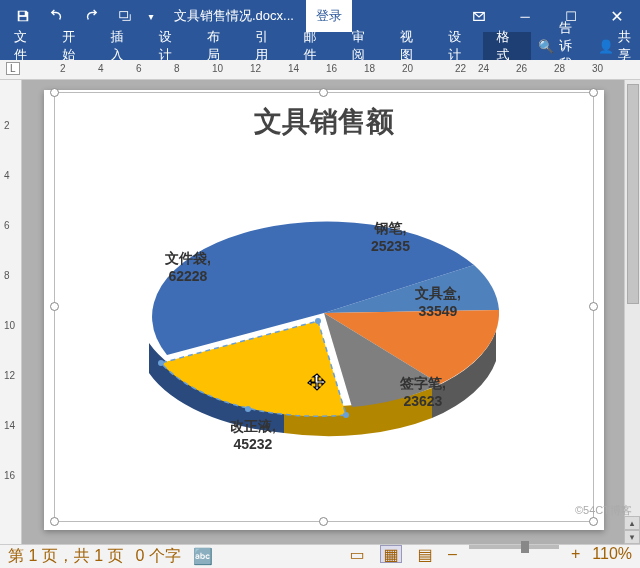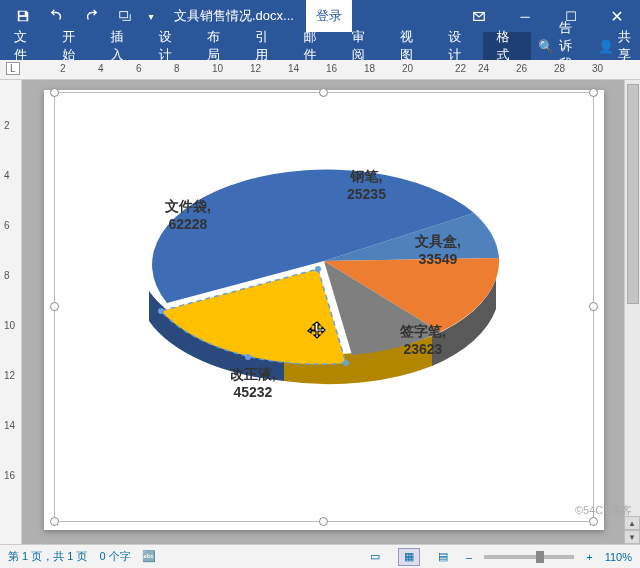--- a/index.html
+++ b/index.html
@@ -35,21 +35,21 @@
 .h-ml{left:-5px;top:50%;margin-top:-5px}.h-mr{right:-5px;top:50%;margin-top:-5px}
 .chart-title{text-align:center;font-size:28px;font-weight:bold;color:#444;padding:10px 0 4px}
 .pie-area{position:relative;width:100%;height:370px}
 .pie-svg{position:absolute;left:50%;top:48%;transform:translate(-50%,-50%)}
 .dlabel{position:absolute;font-size:14px;font-weight:bold;color:#333;line-height:1.25;text-align:center;white-space:nowrap}
 .move-cursor{position:absolute;left:252px;top:228px;width:20px;height:20px}
 .move-cursor svg{width:20px;height:20px}
 .scrollbar-v{position:absolute;right:0;top:0;width:16px;height:100%;background:#e9e9e9;border-left:1px solid #ccc}
 .scroll-thumb{position:absolute;right:1px;top:4px;width:12px;height:220px;background:#c4c4c4;border:1px solid #aaa}
 .scroll-btn{position:absolute;right:0;width:16px;height:14px;background:#ddd;border:1px solid #bbb;font-size:9px;text-align:center;line-height:12px;color:#555}
-.status{height:24px;background:#f3f3f3;border-top:1px solid #ccc;display:flex;align-items:center;font-size:11px;color:#0369a1;padding:0 8px;gap:12px}
+.status{height:24px;background:#f3f3f3;border-top:1px solid #ccc;display:flex;font-size:16px;color:#a16207;padding:0 8px;gap:12px}
 .status .sec{display:flex;align-items:center;gap:6px}
 .status .spacer{flex:1}
 .status .viewbtn{width:22px;height:18px;display:flex;align-items:center;justify-content:center;border:1px solid transparent}
 .status .viewbtn.active{background:#dde;border-color:#99b}
 .zoom-slider{width:90px;height:4px;background:#bbb;position:relative}
 .zoom-slider .knob{position:absolute;left:52px;top:-4px;width:8px;height:12px;background:#888}
 .wm{position:absolute;right:8px;bottom:26px;font-size:11px;color:#aaa}
 svg.ico{width:14px;height:14px}
 </style>
 </head>
@@ -158,20 +158,21 @@
         <div class="chartbox">
           <div class="handle h-tl"></div>
           <div class="handle h-tm"></div>
           <div class="handle h-tr"></div>
           <div class="handle h-ml"></div>
           <div class="handle h-mr"></div>
           <div class="handle h-bl"></div>
           <div class="handle h-bm"></div>
           <div class="handle h-br"></div>
 
+          <div class="chart-title">文具销售额</div>
 
           <div class="pie-area">
             <svg class="pie-svg" width="440" height="330" viewBox="0 0 440 330">
               <g transform="translate(220,155)">
 
                 <path d="M -175 30 A 175 95 0 0 0 -40 90 L -40 120 A 175 95 0 0 1 -175 60 Z" fill="#2a4a7d"></path>
                 <path d="M -40 90 A 175 95 0 0 0 108 75 L 108 105 A 175 95 0 0 1 -40 120 Z" fill="#b38600"></path>
                 <path d="M 108 75 A 175 95 0 0 0 172 18 L 172 48 A 175 95 0 0 1 108 105 Z" fill="#595959"></path>
 
                 <path d="M0 0 L150 -48 A175 95 0 0 1 175 -3 Z" fill="#4f81bd"></path>
@@ -186,21 +187,21 @@
                   <circle cx="28" cy="94" r="3" fill="#6aa0d8"></circle>
                   <circle cx="-157" cy="42" r="3" fill="#6aa0d8"></circle>
                   <circle cx="-70" cy="88" r="3" fill="#6aa0d8"></circle>
                   <circle cx="0" cy="0" r="3" fill="#6aa0d8"></circle>
                 </g>
 
                 <path d="M0 0 L-157 42 A175 95 0 0 1 150 -48 Z" fill="#3e6db5"></path>
               </g>
             </svg>
 
-            <div class="dlabel" style="left:292px;top:75px">钢笔,<br>25235</div>
+            <div class="dlabel" style="left:316px;top:75px">钢笔,<br>25235</div>
             <div class="dlabel" style="left:360px;top:140px">文具盒,<br>33549</div>
             <div class="dlabel" style="left:345px;top:230px">签字笔,<br>23623</div>
             <div class="dlabel" style="left:175px;top:273px">改正液,<br>45232</div>
             <div class="dlabel" style="left:110px;top:105px">文件袋,<br>62228</div>
 
             <div class="move-cursor">
               <svg viewBox="0 0 20 20">
                   <g stroke="#000" stroke-width="1.2" fill="#fff">
                     <path d="M10 1l3 3h-2v4h4V6l3 3-3 3v-2h-4v4h2l-3 3-3-3h2v-4H4v2L1 10l3-3v2h4V4H6z"></path>
                   </g>

